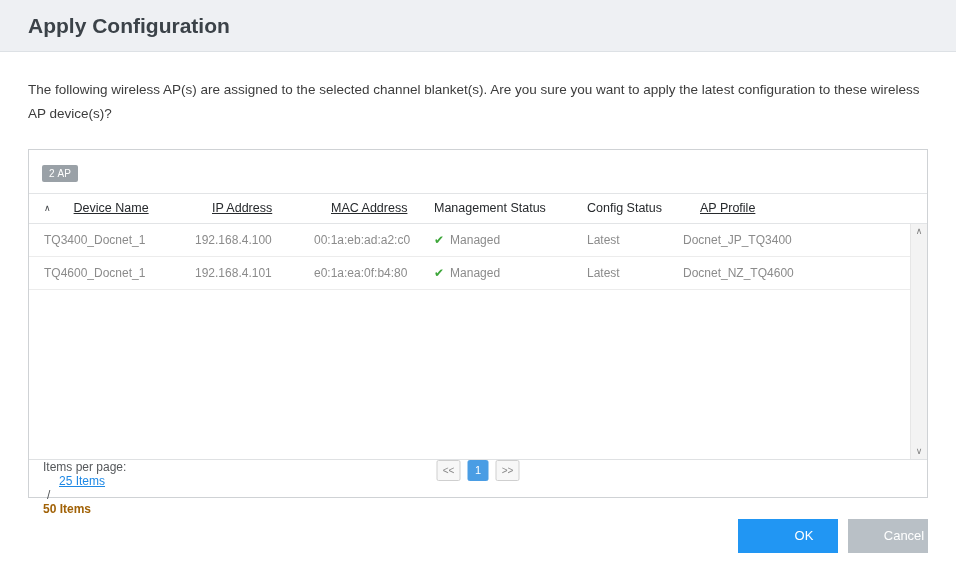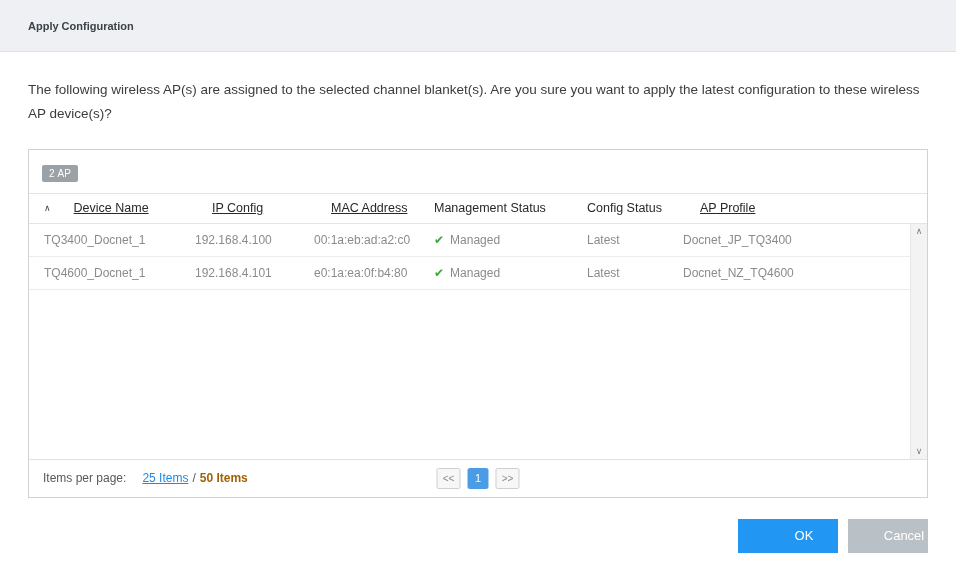--- a/index.html
+++ b/index.html
@@ -13,21 +13,21 @@
 
   
   .dialog-header {
     height: 52px;
     background: #eef0f3;
     border-bottom: 1px solid #dde1e5;
     display: flex; align-items: center;
     padding: 0 28px;
   }
   .dialog-title {
-    font-size: 11px; font-weight: bold; color: #3b4248; text-align: right;
+    font-size: 21px; font-weight: bold; color: #3b4248; text-align: right;
   }
 
   
   .dialog-body { padding: 0 28px; }
   .message {
     margin-top: 26px; margin-bottom: 22px;
     font-size: 13.5px; color: #3c3c3c; line-height: 1.8;
     max-width: 902px;
   }
 
@@ -80,24 +80,24 @@
     justify-content: space-between; align-items: center;
     padding: 3px 0;
     color: #7f7f7f; font-size: 9px; line-height: 1;
     cursor: pointer;
   }
 
   
   .tfoot {
     border-top: 1px solid #dfe1e3;
     height: 38px;
-    display: flex; align-items: center;
-    padding: 12px 14px;
+    display: flex; 
+    padding: 0 14px;
     position: relative;
-    font-size: 12px; color: #55585b;
+    font-size: 12px; color: #55585b; flex-direction: column;
   }
   .per-page-link {
     color: #1e88e5; text-decoration: underline; cursor: pointer;
     margin-left: 16px;
   }
   .sep { margin: 0 4px; color: #55585b; }
   .total { font-weight: bold; color: #a16207; }
   .pagination {
     position: absolute; left: 50%; transform: translateX(-50%);
     display: flex; gap: 7px; align-items: center;
@@ -150,21 +150,21 @@
       <div class="badge-row">
         <span class="badge">2 AP</span>
       </div>
 
       <div class="grid-row thead">
         <div class="th">
           <span class="sort-icon">∧</span>
           <span class="th-label sortable">Device Name</span>
         </div>
         <div class="th">
-          <span class="th-label sortable">IP Config</span>
+          <span class="th-label sortable">IP Address</span>
         </div>
         <div class="th">
           <span class="th-label sortable">MAC Address</span>
         </div>
         <div class="th">
           <span class="th-label">Management Status</span>
         </div>
         <div class="th">
           <span class="th-label">Config Status</span>
         </div>

